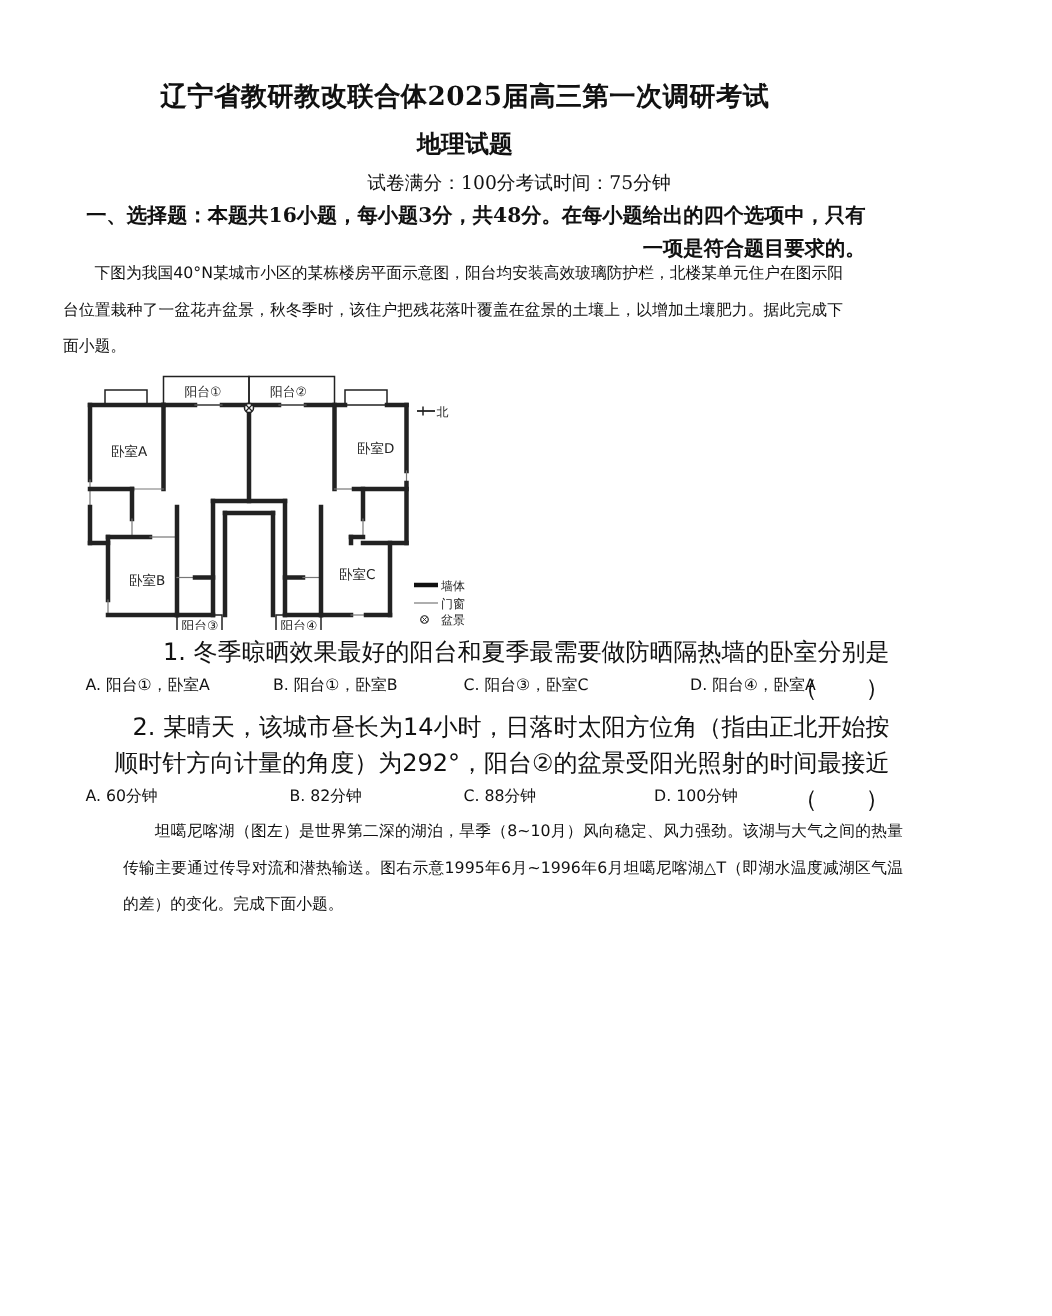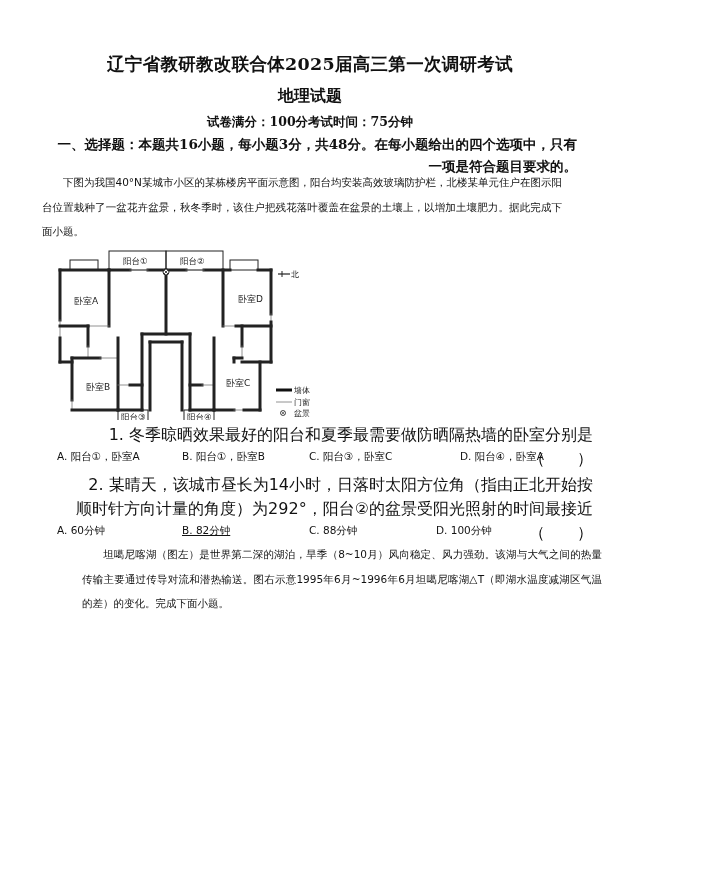--- a/index.html
+++ b/index.html
@@ -12,21 +12,21 @@
   .title {
     left: 0; width: 620px; top: 52px; text-align: center;
     font-size: 17.5px; font-weight: bold; letter-spacing: 0.3px; white-space: nowrap;
   }
   .subject {
     left: 0; width: 620px; top: 86px; text-align: center;
     font-size: 16px; font-weight: bold; white-space: nowrap;
   }
   .meta {
     left: 0; width: 620px; top: 114px; text-align: center;
-    font-size: 12.5px; font-weight: bold; white-space: nowrap;
+    font-size: 12.5px; font-weight: normal; white-space: nowrap; padding-left: 36px;
   }
   .section {
     left: 57px; width: 520px; top: 133px;
     font-size: 13.5px; font-weight: bold; line-height: 22px;
   }
   .para {
     left: 42px; width: 520px;
     font-size: 10.5px; line-height: 24.5px; text-align: justify;
     font-family: "DejaVu Sans", "Liberation Sans", sans-serif;
   }
@@ -162,20 +162,20 @@
 <div class="abs opts" style="top:450px;">
   <span class="opt" style="left:0px;">A. 阳台①，卧室A</span>
   <span class="opt" style="left:125px;">B. 阳台①，卧室B</span>
   <span class="opt" style="left:252px;">C. 阳台③，卧室C</span>
   <span class="opt" style="left:379px;margin-left:24px;">D. 阳台④，卧室A</span>
 </div>
 
 <div class="abs q" style="top:473px;">2. 某晴天，该城市昼长为14小时，日落时太阳方位角（指由正北开始按顺时针方向计量的角度）为292°，阳台②的盆景受阳光照射的时间最接近（　　）</div>
 <div class="abs opts" style="top:524px;">
   <span class="opt" style="left:0px;">A. 60分钟</span>
-  <span class="opt" style="left:125px;text-decoration:underline;">B. 82分钟</span>
+  <span class="opt" style="left:136px;">B. 82分钟</span>
   <span class="opt" style="left:252px;">C. 88分钟</span>
   <span class="opt" style="left:379px;">D. 100分钟</span>
 </div>
 
 <div class="abs para" style="top:542px;margin-left:40px;">
   <span class="indent"></span><span>坦噶尼喀湖（图左）是世界第二深的湖泊，旱季（8~10月）风向稳定、风力强劲。该湖与大气之间的热量传输主要通过传导对流和潜热输送。图右示意1995年6月~1996年6月坦噶尼喀湖△T（即湖水温度减湖区气温的差）的变化。完成下面小题。</span>
 </div>
 
 </body></html>

